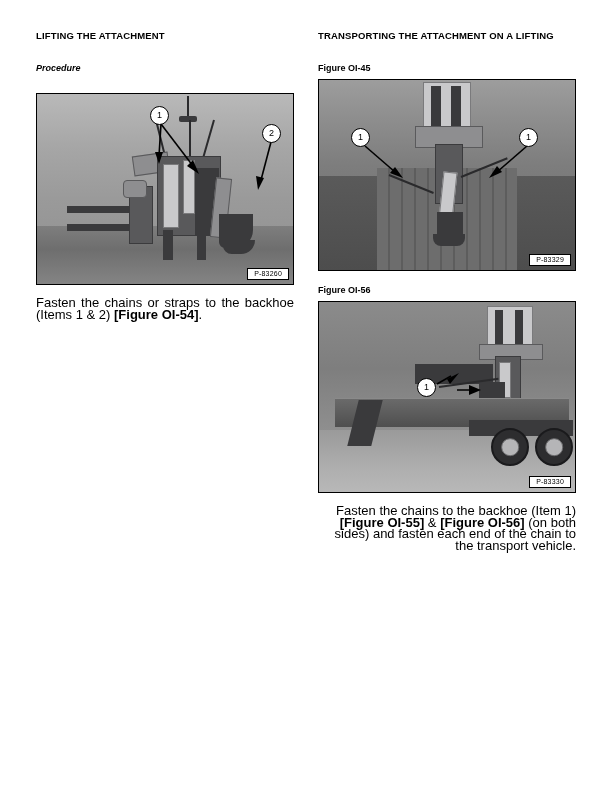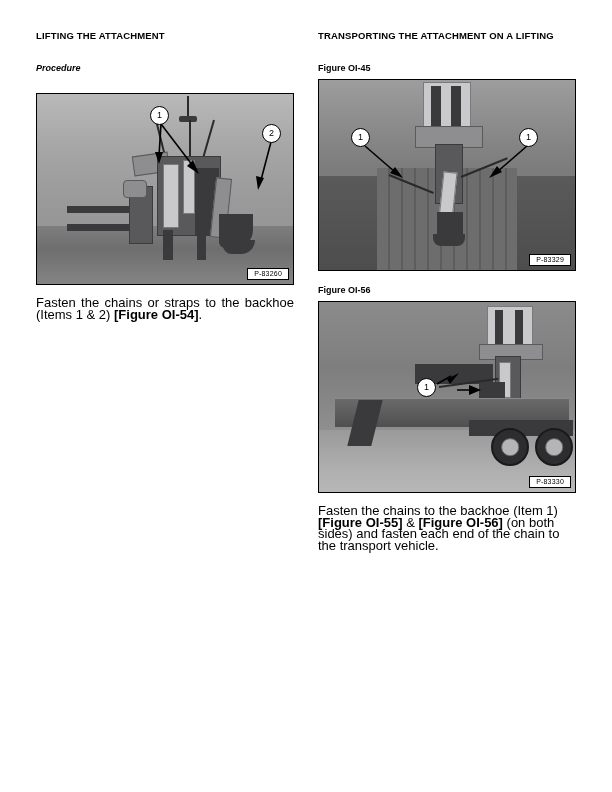--- a/index.html
+++ b/index.html
@@ -347,20 +347,20 @@
       <svg class="arrow" style="left:114px; top:70px;" width="52" height="26" viewBox="0 0 52 26">
         <path d="M4 12 L18 4" stroke="#000" stroke-width="1.5" fill="none"></path>
         <path d="M26 1 L14 7 L17 12 Z" fill="#000"></path>
         <path d="M24 18 L40 18" stroke="#000" stroke-width="1.5" fill="none"></path>
         <path d="M48 18 L36 13 L36 23 Z" fill="#000"></path>
       </svg>
 
       <div class="fig-code">P-83330</div>
     </div>
 
-    <p class="body-text" style="text-align:left;">
+    <p class="body-text" style="text-align:right;">
       <span>Fasten the chains to the backhoe (Item 1) </span><b>[Figure OI-55]</b><span> &amp; </span><b>[Figure OI-56]</b><span> (on both sides) and fasten each end of the chain to the transport vehicle.</span>
     </p>
 
   </div>
 
 
 </div>
 
 </body></html>

